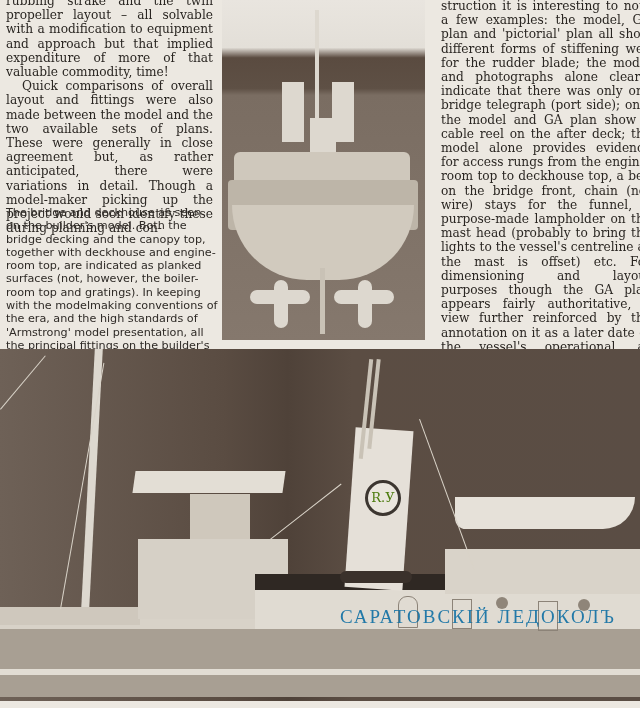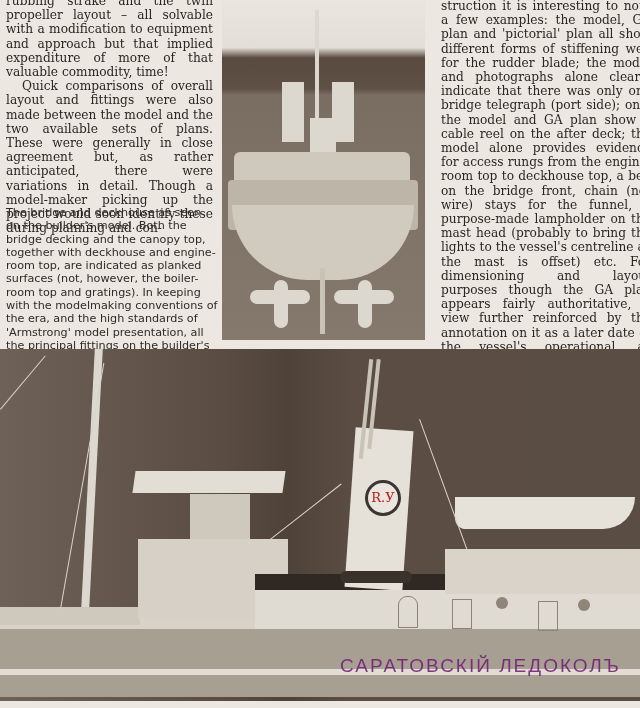--- a/index.html
+++ b/index.html
@@ -14,24 +14,24 @@
              font-family:"DejaVu Sans","Liberation Sans",sans-serif; color:#2e2a26; }
   .photo { position:absolute; overflow:hidden; }
   #photo-stern { left:222px; top:0; width:203px; height:340px;
     background:linear-gradient(180deg,#e9e5df 0%,#e3dfd8 14%,#5a4b40 17%,#5e5045 26%,#7a6d62 28%,#85786d 100%); }
   #photo-side { left:0; top:349px; width:640px; height:352px;
     background:linear-gradient(90deg,#6e6157 0%,#5a4c42 35%,#4f4239 45%,#5b4d43 55%,#5a4d44 100%); }
   .abs { position:absolute; }
   .light { background:#ddd8cf; }
   .mid { background:#c9c2b6; }
   .rope { position:absolute; height:1px; background:#d9d3c8; transform-origin:0 0; }
-  #hull-name { position:absolute; left:340px; top:655px; font-size:19px; letter-spacing:2px; color:#701a75;
-               font-family:Liberation Sans, sans-serif; opacity:.85; }
+  #hull-name { position:absolute; left:340px; top:606px; font-size:19px; letter-spacing:2px; color:#0369a1;
+               font-family:Liberation Serif, serif; opacity:.85; }
   #monogram { position:absolute; left:365px; top:480px; width:30px; height:30px; border:3px solid #3c3630;
-              border-radius:50%; font-size:13px; text-align:center; line-height:30px; color:#b91c1c; background:#eae6de; }
+              border-radius:50%; font-size:13px; text-align:center; line-height:30px; color:#4d7c0f; background:#eae6de; }
 </style>
 </head>
 <body>
 
 <div id="col-left" class="col">
   <p>rubbing strake and the twin propeller layout – all solvable with a modification to equipment and approach but that implied expenditure of more of that valuable commodity, time!</p>
   <p class="indent">Quick comparisons of overall layout and fittings were also made between the model and the two available sets of plans. These were generally in close agreement but, as rather anticipated, there were variations in detail. Though a model-maker picking up the project would soon identify these during planning and con-</p>
 </div>
 
 <div id="caption">The bridge and deckhouse as seen on the builder's model. Both the bridge decking and the canopy top, together with deckhouse and engine-room top, are indicated as planked surfaces (not, however, the boiler-room top and gratings). In keeping with the modelmaking conventions of the era, and the high standards of 'Armstrong' model presentation, all the principal fittings on the builder's model are gold-plated.</div>

